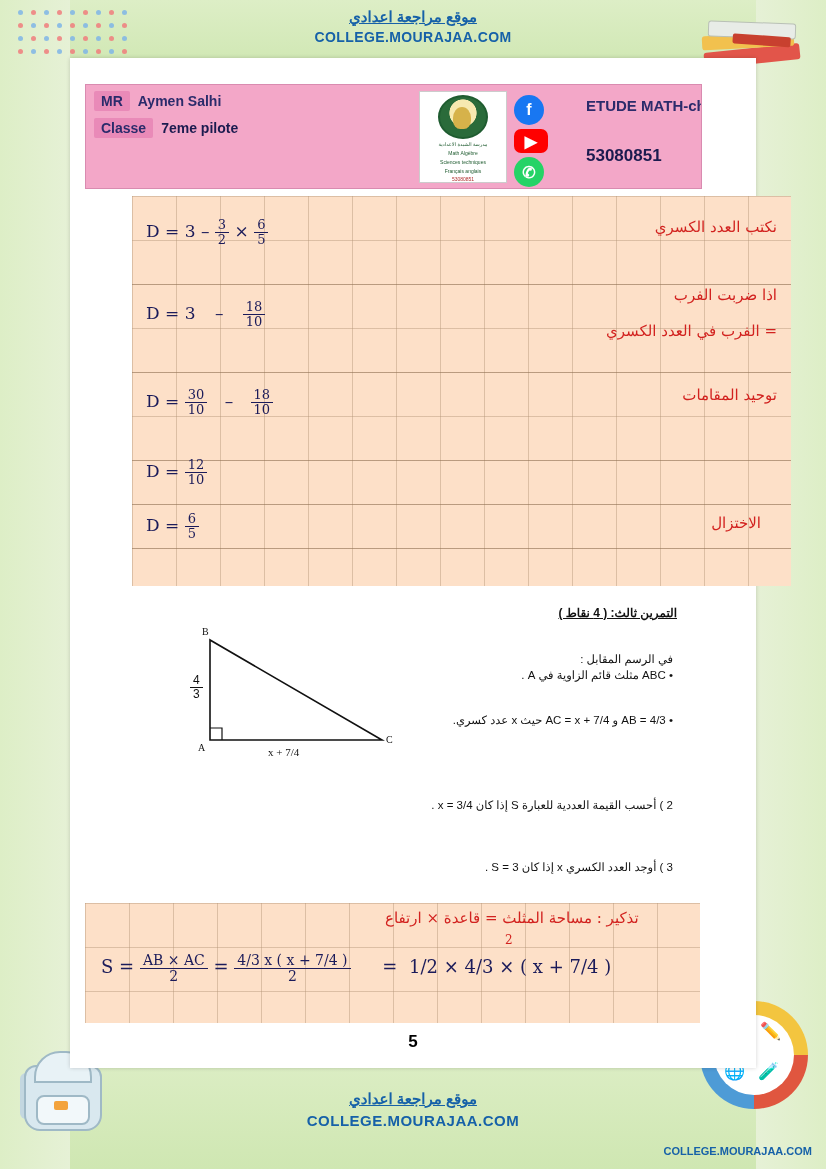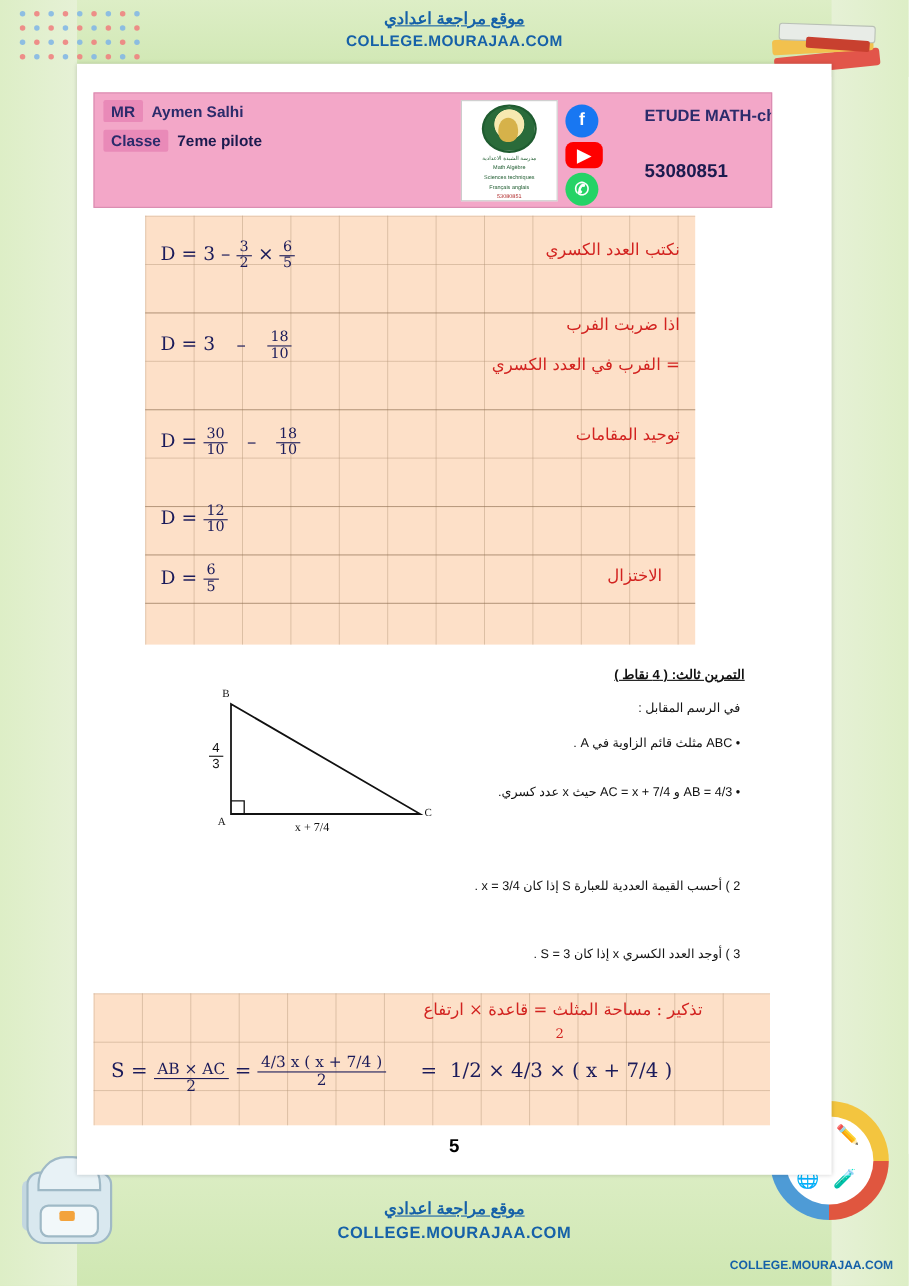--- a/index.html
+++ b/index.html
@@ -133,21 +133,21 @@
   .br-phone{font-size:17px;font-weight:bold;color:#1b1b4f;margin-top:32px;}
   
   .nb{
     position:absolute;
     background:#fde0c8;
     background-image:
       linear-gradient(to right, rgba(180,150,120,.45) 1px, transparent 1px),
       linear-gradient(to bottom, rgba(180,150,120,.45) 1px, transparent 1px);
     background-size:44px 44px;
   }
-  .nb1{left:132px;top:196px;width:500px;height:390px;}
+  .nb1{left:132px;top:196px;width:659px;height:390px;}
   .nb1-line{position:absolute;left:0;right:0;height:1px;background:rgba(120,90,60,.35);}
   .hand{
     position:absolute;color:#1b1b5a;font-family:"DejaVu Serif", serif;
     font-size:17px;white-space:nowrap;
   }
   .hand.red{color:#d2221f;direction:rtl;font-size:15px;}
   .frac{display:inline-block;text-align:center;vertical-align:middle;font-size:13px;line-height:1.05;}
   .frac b{display:block;font-weight:normal;border-bottom:1.4px solid #1b1b5a;padding:0 3px;}
   .frac i{display:block;font-style:normal;padding:0 3px;}
   
@@ -352,21 +352,21 @@
       <span class="frac">
         <b>6</b>
         <i>5</i>
       </span>
     </div>
     <div class="hand red" style="right:30px;top:318px;">الاختزال</div>
   </div>
 
   <div class="ex">
     <div class="ex-title">التمرين ثالث: ( 4 نقاط )</div>
-    <div class="ex-line" style="top:36px;">في الرسم المقابل :</div>
+    <div class="ex-line" style="top:52px;">في الرسم المقابل :</div>
     <div class="ex-line" style="top:68px;">• ABC مثلث قائم الزاوية في A .</div>
     <div class="ex-line" style="top:113px;">• AB = 4/3 و AC = x + 7/4 حيث x عدد كسري.</div>
     <div class="ex-line" style="top:198px;">2 ) أحسب القيمة العددية للعبارة S إذا كان x = 3/4 .</div>
     <div class="ex-line" style="top:244px;margin-top:16px;">3 ) أوجد العدد الكسري x إذا كان S = 3 .</div>
 
     <div class="triangle-wrap">
       <svg width="260" height="140" viewBox="0 0 260 140">
         <polygon points="38,10 38,110 210,110" fill="none" stroke="#111" stroke-width="1.6"></polygon>
         <polyline points="38,98 50,98 50,110" fill="none" stroke="#111" stroke-width="1.2"></polyline>
       </svg>
@@ -382,21 +382,21 @@
       <div class="tri-lbl" style="left:96px;top:116px;font-size:11px;">x + 7/4</div>
     </div>
   </div>
 
   <div class="nb nb2">
     <div class="hand red" style="left:300px;top:6px;font-size:15px;">تذكير : مساحة المثلث = قاعدة × ارتفاع</div>
     <div class="hand red" style="left:420px;top:30px;font-size:12px;">2</div>
 
     <div class="hand" style="left:16px;top:50px;font-size:18px;">
       <span>S =</span>
-      <span class="frac" style="font-size:14px;margin-top:12px;">
+      <span class="frac" style="font-size:14px;">
         <b>AB × AC</b>
         <i>2</i>
       </span>
       <span>=</span>
       <span class="frac" style="font-size:14px;">
         <b>4/3 x ( x + 7/4 )</b>
         <i>2</i>
       </span>
       <span style="margin-left:26px;">=</span>
       <span style="margin-left:6px;">1/2 × 4/3 × ( x + 7/4 )</span>

